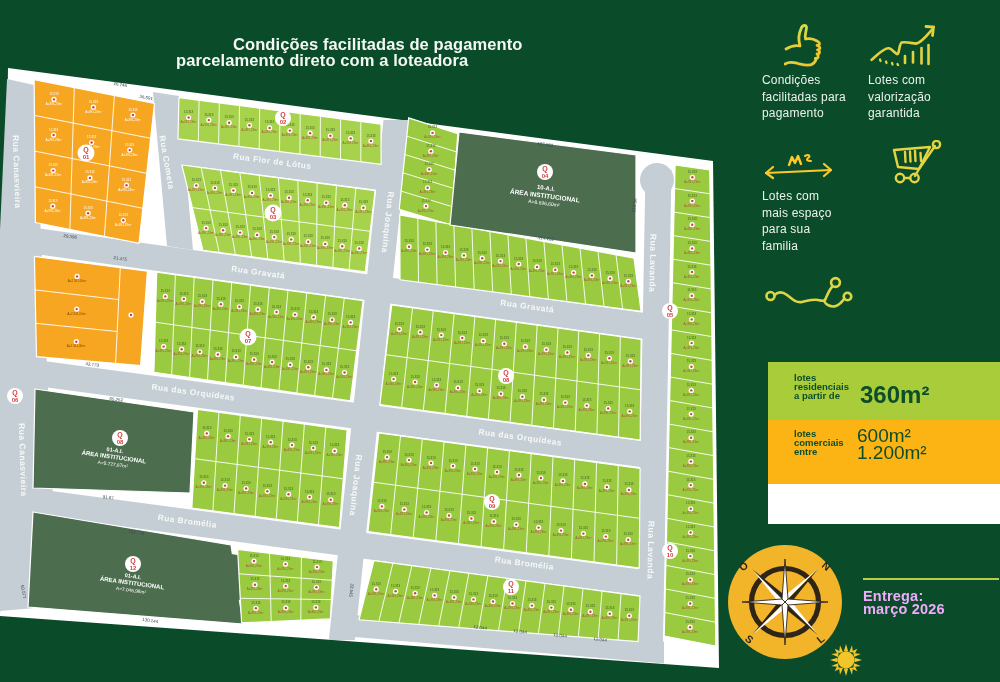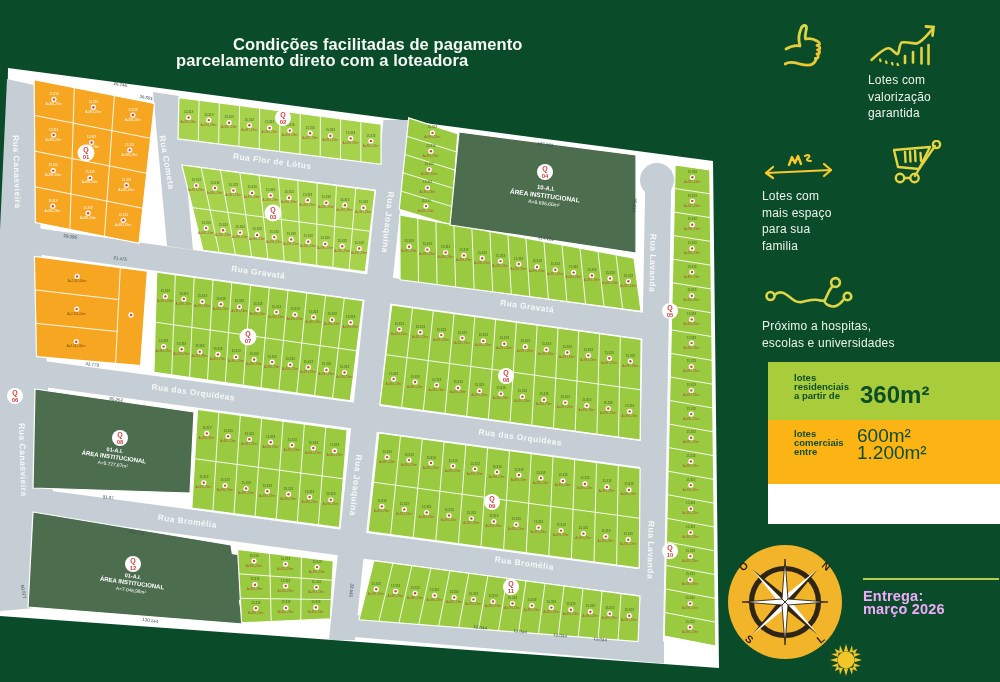--- a/index.html
+++ b/index.html
@@ -1130,20 +1130,21 @@
 <defs>
           <linearGradient id="gy" x1="0" y1="0" x2="0.3" y2="1">
 <stop offset="0" stop-color="#cede4e"></stop>
             <stop offset="1" stop-color="#f2c42e"></stop>
           </linearGradient>
         </defs>
 <path d="M2 26 C7 23 12 22 16 23 C14 16 15 10 17 6 C18 2 23 1 22.5 5 C22 9 20.5 12 21.5 16 C26 15 30 16 33 18 C36.5 19.7 36 22.5 33 22.5 C36.5 23.5 37 26.5 33.5 26.8 C36.5 28 36 31 33 31 C35 32.5 34.5 35.5 31.5 35.5" stroke="url(#gy)" stroke-width="2.8" stroke-linecap="round" stroke-linejoin="round"></path>
 <path d="M1 41 C6 38 10 39.5 14 40.5 C19 41.7 25 43.5 28.5 41 C31.5 39 32.3 36.5 31.5 35.5" stroke="url(#gy)" stroke-width="2.8" stroke-linecap="round"></path>
 </svg></div>
 
+<div class="abs side" style="left:762px;top:72px;">Condições<br>facilitadas para<br>pagamento</div>
 
 <div class="abs" style="left:866px;top:22px;"><svg width="72" height="44" viewBox="0 0 72 44" fill="none" stroke="#e3d23e" stroke-width="2.6" stroke-linecap="round">
 <path d="M5.6 37.8 C10 34 18 25.5 23 26.3 C26 26.8 28.5 31 30.9 32 C33.5 33 33 21.5 35.7 20.6 C39 19.6 46 21.2 49.9 21.6 C56 20.5 61 13 66 7.5"></path>
 <path d="M60 4.5 L67.5 5 L66.5 13.5" fill="none" stroke-width="2.8"></path>
 <line x1="39" y1="34" x2="39" y2="41"></line>
 <line x1="47" y1="30" x2="47" y2="40.5"></line>
 <line x1="55.5" y1="26" x2="55.5" y2="41.5"></line>
 <line x1="62.5" y1="23" x2="62.5" y2="42"></line>
 <g stroke-width="2.2">
           <line x1="14" y1="37.5" x2="14.6" y2="39"></line>
@@ -1181,21 +1182,20 @@
 
 <div class="abs" style="left:765px;top:274px;"><svg width="88" height="36" viewBox="0 0 88 36" fill="none" stroke="#dcd545" stroke-width="2.6" stroke-linecap="round">
 <circle cx="5.5" cy="22" r="4"></circle>
 <path d="M9.5 21 C14 17 18 18 22 21 C27 25 31 29 37 28 C44 26.5 48 25 53 26 C56.5 26.8 58.5 27.5 60 26"></path>
 <path d="M60 26 C62 22 64 16 67 13"></path>
 <circle cx="70.5" cy="8.5" r="4.4"></circle>
 <path d="M59 27 C61 31 66 33.5 71 32 C75.5 30.6 77.5 27 79.5 24.5"></path>
 <circle cx="82.5" cy="22.5" r="3.8"></circle>
 </svg></div>
 
-<div class="abs side" style="left:762px;top:318px;">Próximo a hospitas,<br>escolas e universidades</div>
 
 <div class="abs" style="left:768px;top:362px;width:232px;height:58px;background:#a8cc3a;"></div>
 
 <div class="abs" style="left:794px;top:374px;font-size:9.5px;font-weight:bold;color:#0d4d2a;line-height:8.8px;">lotes<br>residenciais<br>a partir de</div>
 
 <div class="abs" style="left:860px;top:381px;font-size:24px;font-weight:bold;color:#0d4d2a;">360m²</div>
 
 <div class="abs" style="left:768px;top:420px;width:232px;height:64px;background:#fcb414;"></div>
 
 <div class="abs" style="left:794px;top:430px;font-size:9.5px;font-weight:bold;color:#0d4d2a;line-height:8.8px;">lotes<br>comerciais<br>entre</div>

